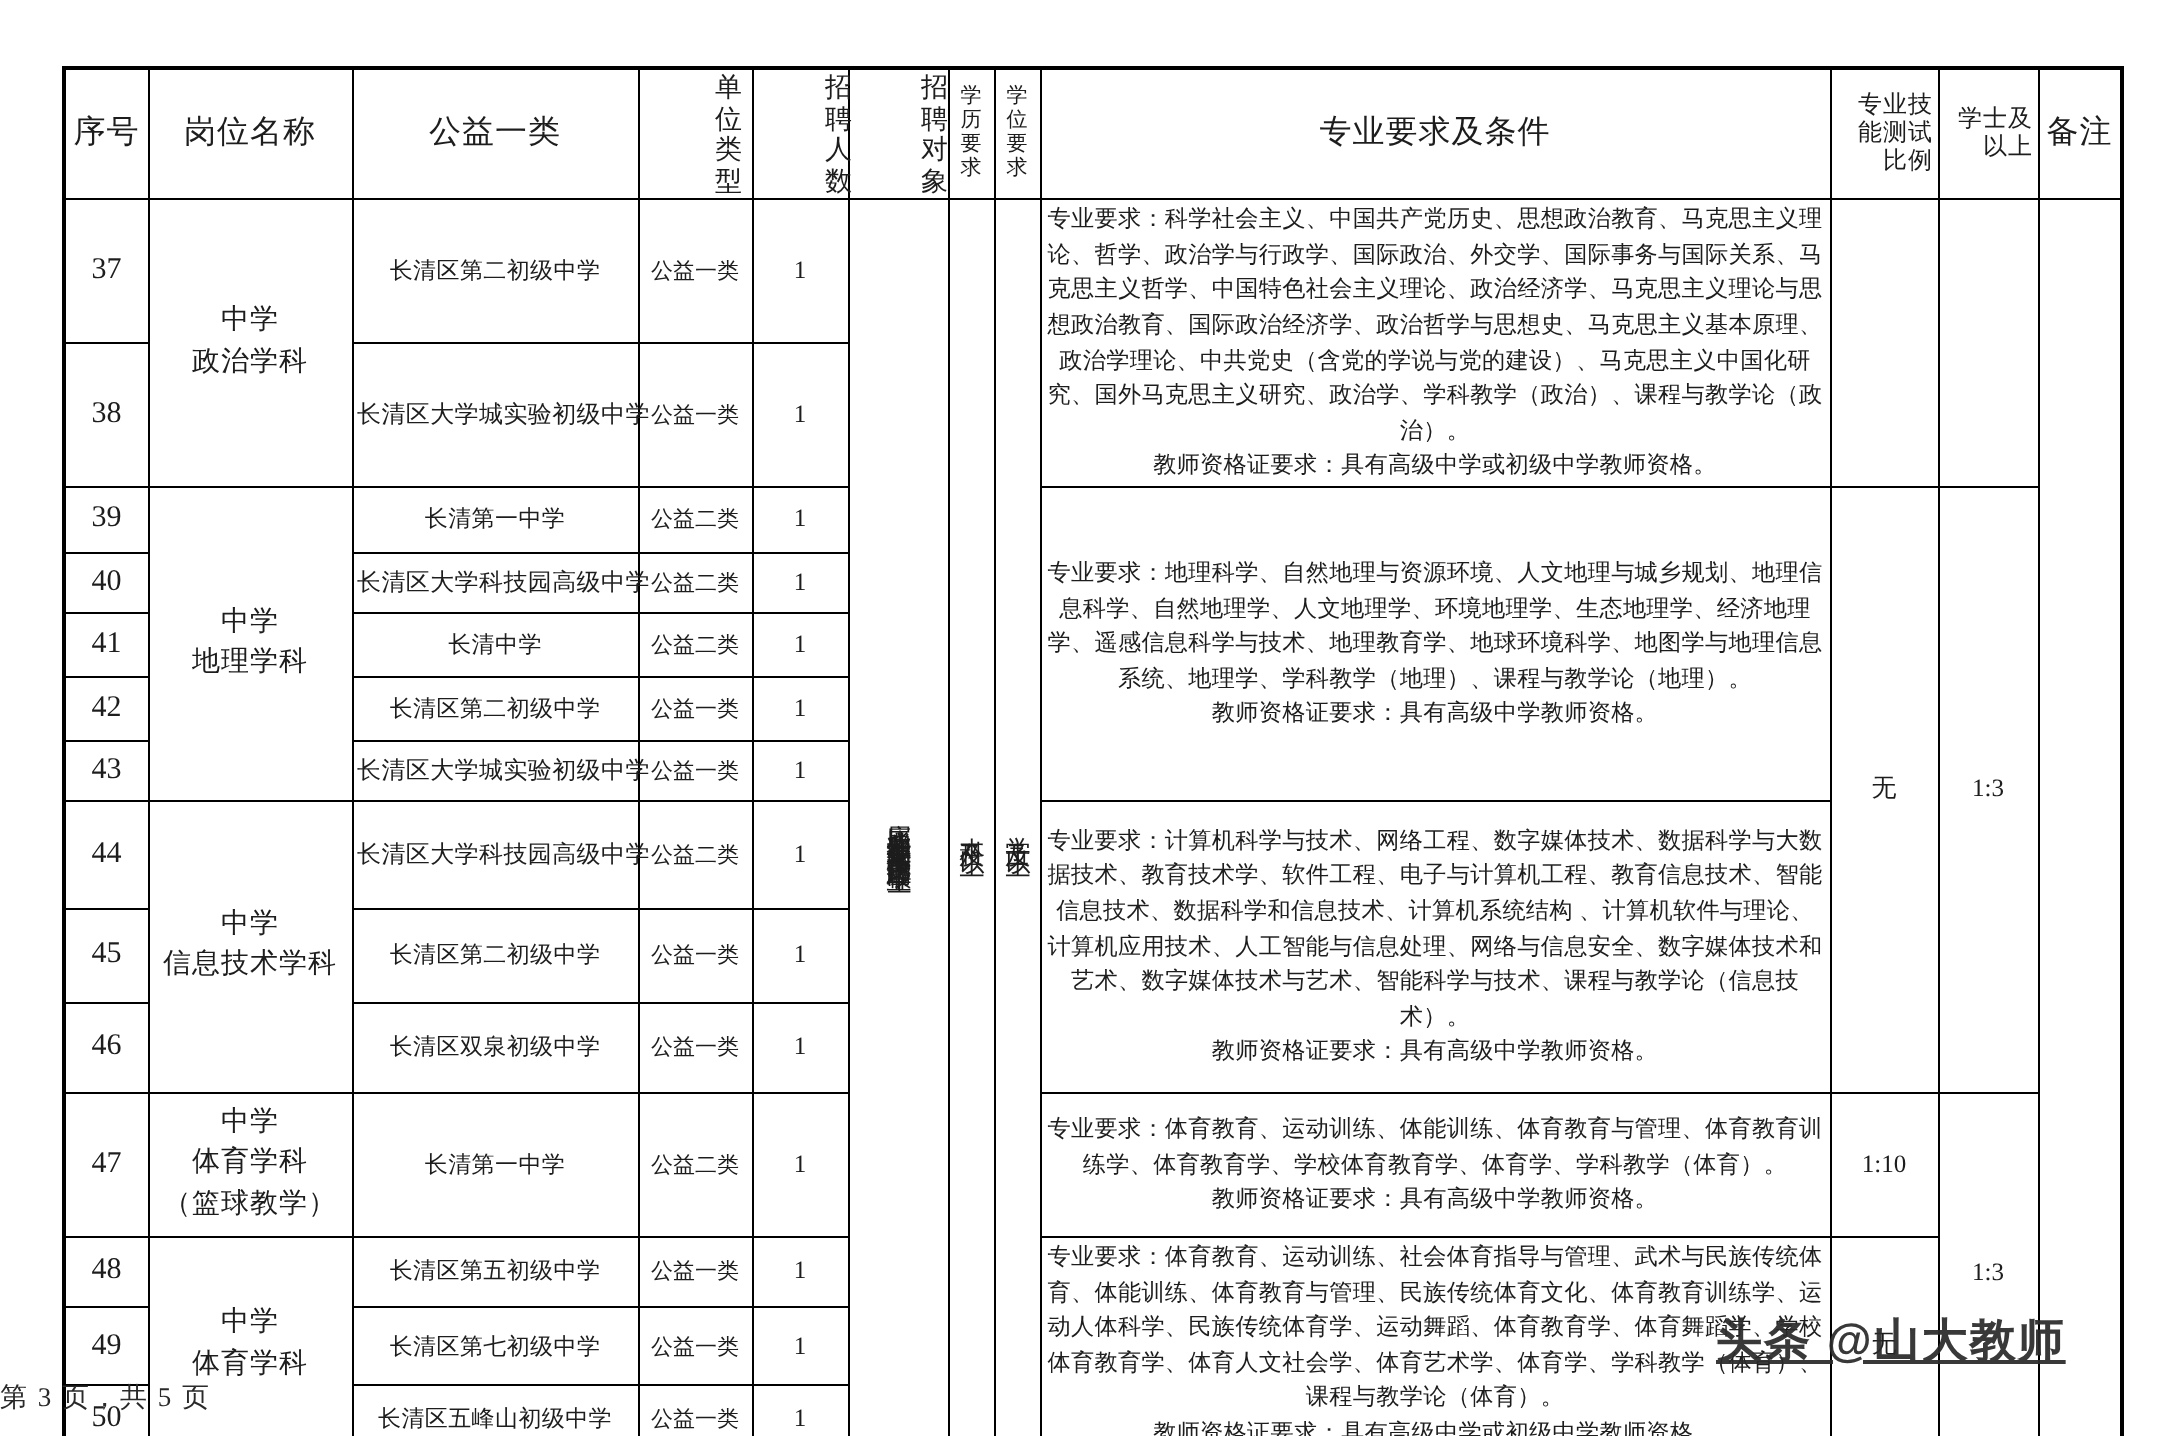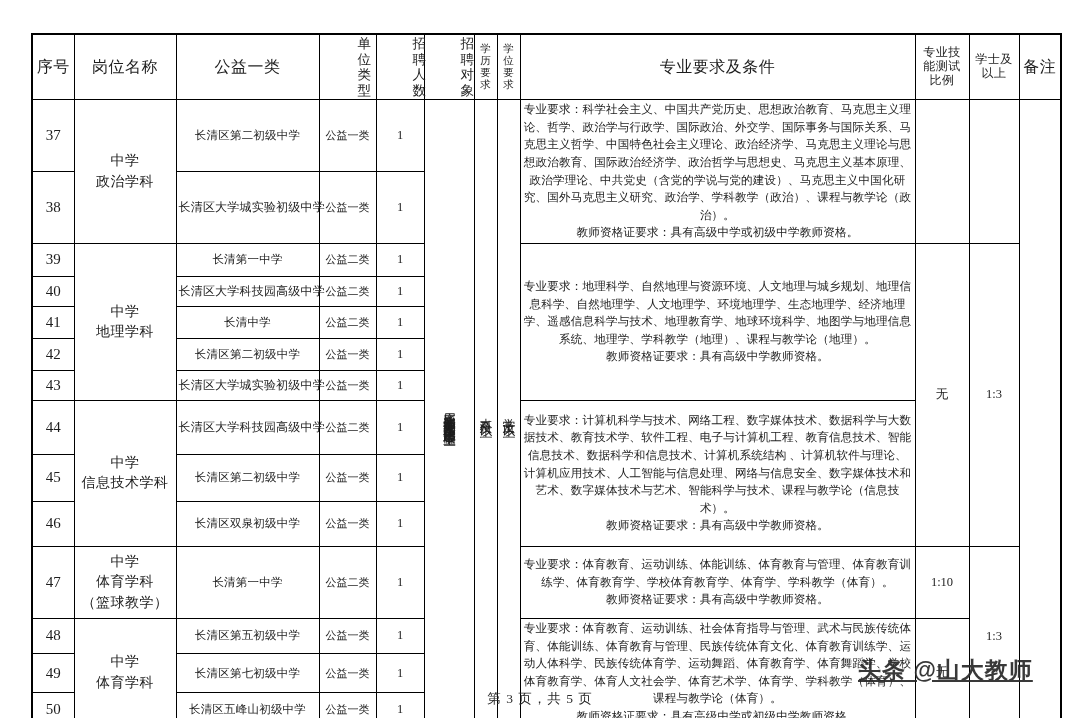--- a/index.html
+++ b/index.html
@@ -55,20 +55,21 @@
     text-align: center;
   }
   .hdr td.med {
     font-size: 13.5px;
     line-height: 1.15;
     padding-left: 36px;
   }
   .hdr td.tiny2 {
     font-size: 12px;
     line-height: 1.15;
+    text-align: right;
   }
   .c-seq   { width: 42px; }
   .c-post  { width: 102px; }
   .c-unit  { width: 143px; }
   .c-type  { width: 57px; }
   .c-num   { width: 48px; }
   .c-obj   { width: 50px; }
   .c-edu   { width: 23px; }
   .c-deg   { width: 23px; }
   .c-req   { width: 395px; }
@@ -123,21 +124,20 @@
     display: flex;
     justify-content: center;
     align-items: center;
     height: 100%;
   }
   .footer {
     position: absolute;
     left: 0;
     top: 690px;
     width: 1080px;
-    text-align: center;
     font-size: 13.5px;
     color: #2a2a2a;
     letter-spacing: 1px;
   }
   .watermark {
     position: absolute;
     left: 858px;
     top: 655px;
     font-size: 23px;
     font-family: "Liberation Sans", sans-serif;

